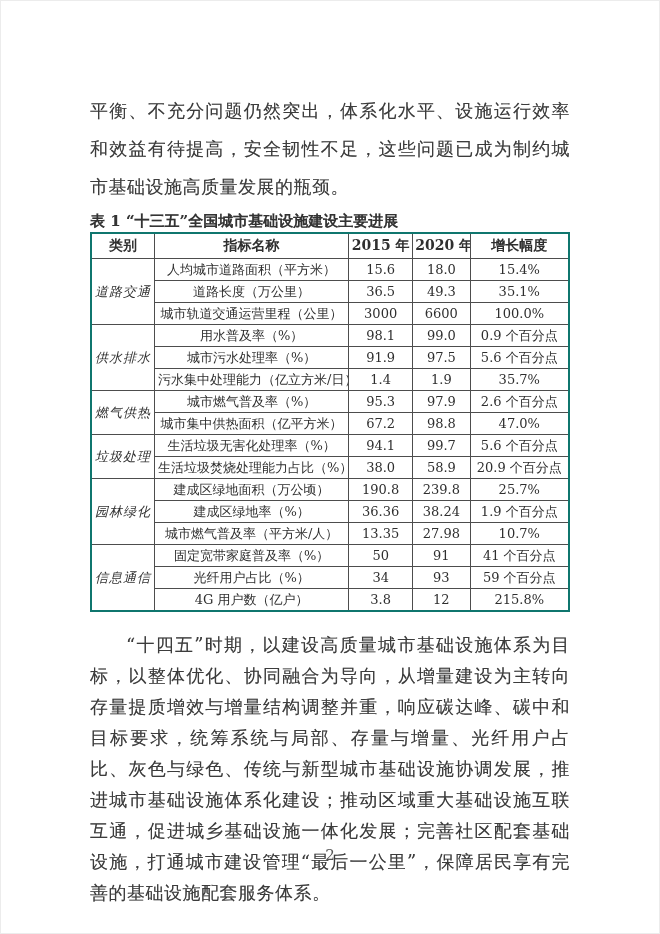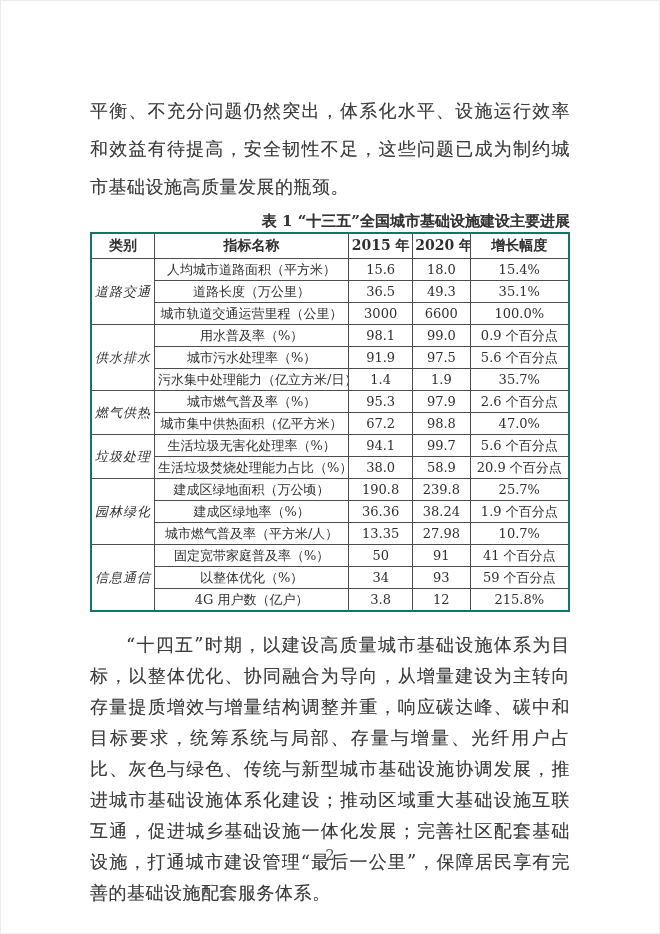--- a/index.html
+++ b/index.html
@@ -26,21 +26,21 @@
     font-size: 18px;
     text-align: justify;
     letter-spacing: 0.5px;
     color: #3c3c3c;
     text-shadow: 0 0 0.5px rgba(60,60,60,0.45);
   }
   .para-top { line-height: 38px; }
   .para-body { line-height: 31px; margin-top: 17px; text-indent: 2em; }
   .tbl-title {
     margin: 4px 0 0 0;
-    text-align: right;
+    text-align: left;
     font-size: 15px;
     font-weight: 600;
     line-height: 22px;
     color: #333333;
     text-shadow: 0 0 0.4px rgba(50,50,50,0.4);
   }
   table.progress {
     width: 100%;
     margin-top: 0px;
     border-collapse: collapse;
@@ -189,21 +189,21 @@
           <td class="cell-growth">10.7%</td>
         </tr>
         <tr>
           <td class="cell-category" rowspan="3">信息通信</td>
           <td class="cell-indicator">固定宽带家庭普及率（%）</td>
           <td class="cell-2015">50</td>
           <td class="cell-2020">91</td>
           <td class="cell-growth">41 个百分点</td>
         </tr>
         <tr>
-          <td class="cell-indicator">以整体优化（%）</td>
+          <td class="cell-indicator">光纤用户占比（%）</td>
           <td class="cell-2015">34</td>
           <td class="cell-2020">93</td>
           <td class="cell-growth">59 个百分点</td>
         </tr>
         <tr>
           <td class="cell-indicator">4G 用户数（亿户）</td>
           <td class="cell-2015">3.8</td>
           <td class="cell-2020">12</td>
           <td class="cell-growth">215.8%</td>
         </tr>

